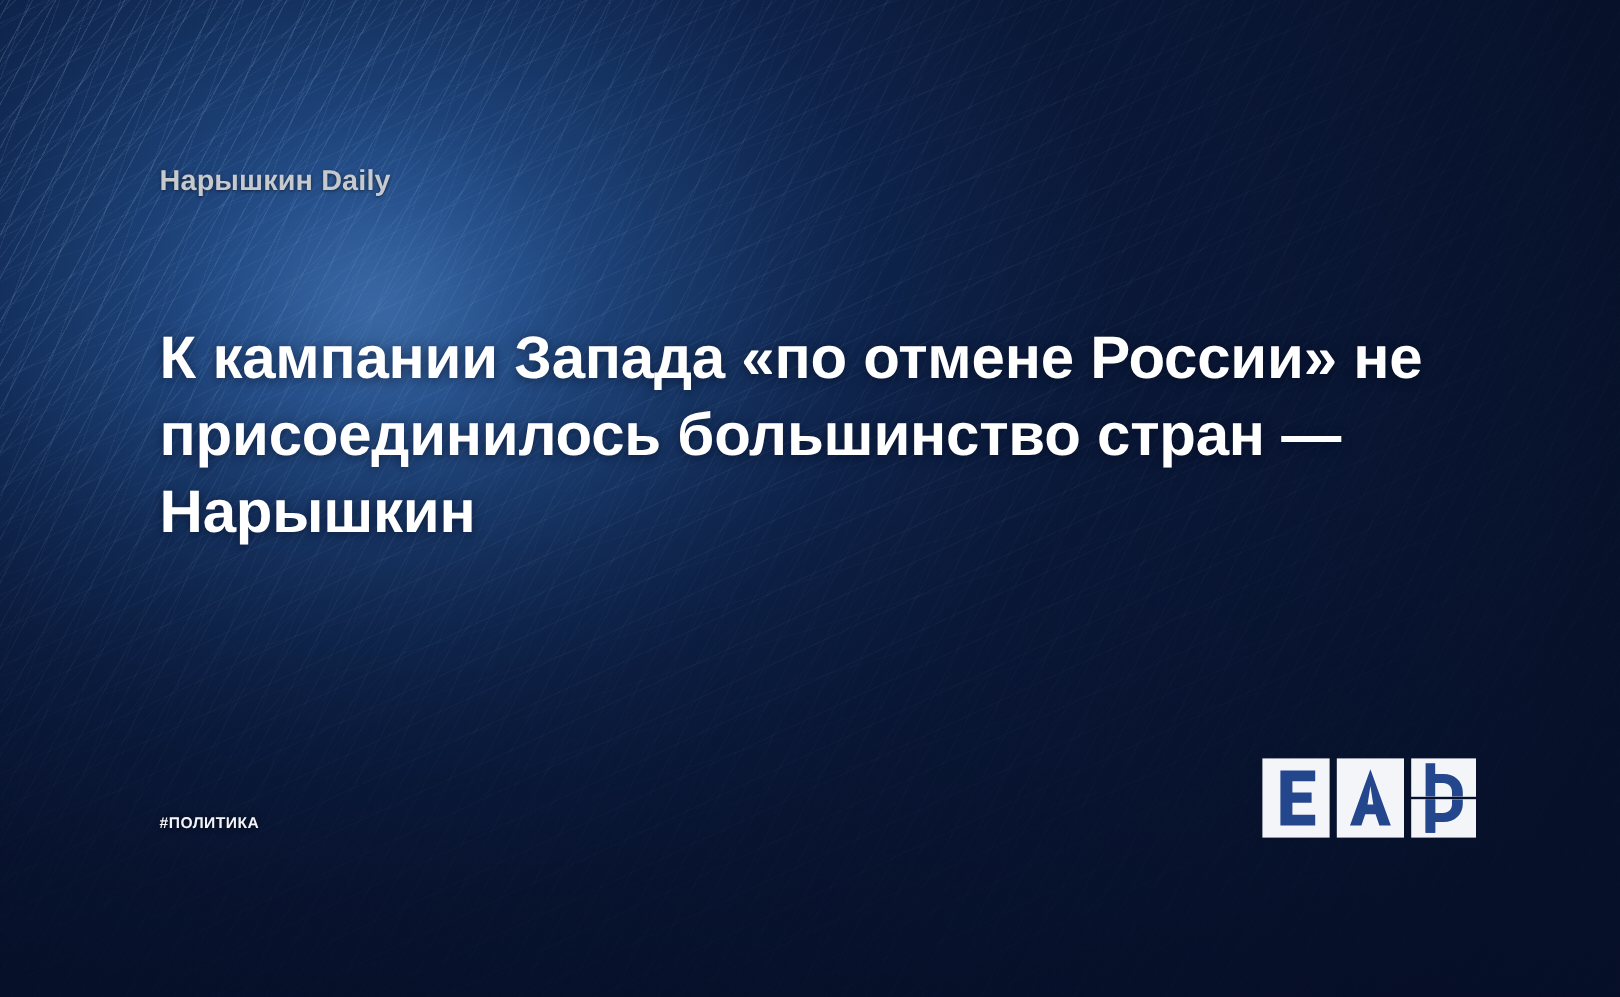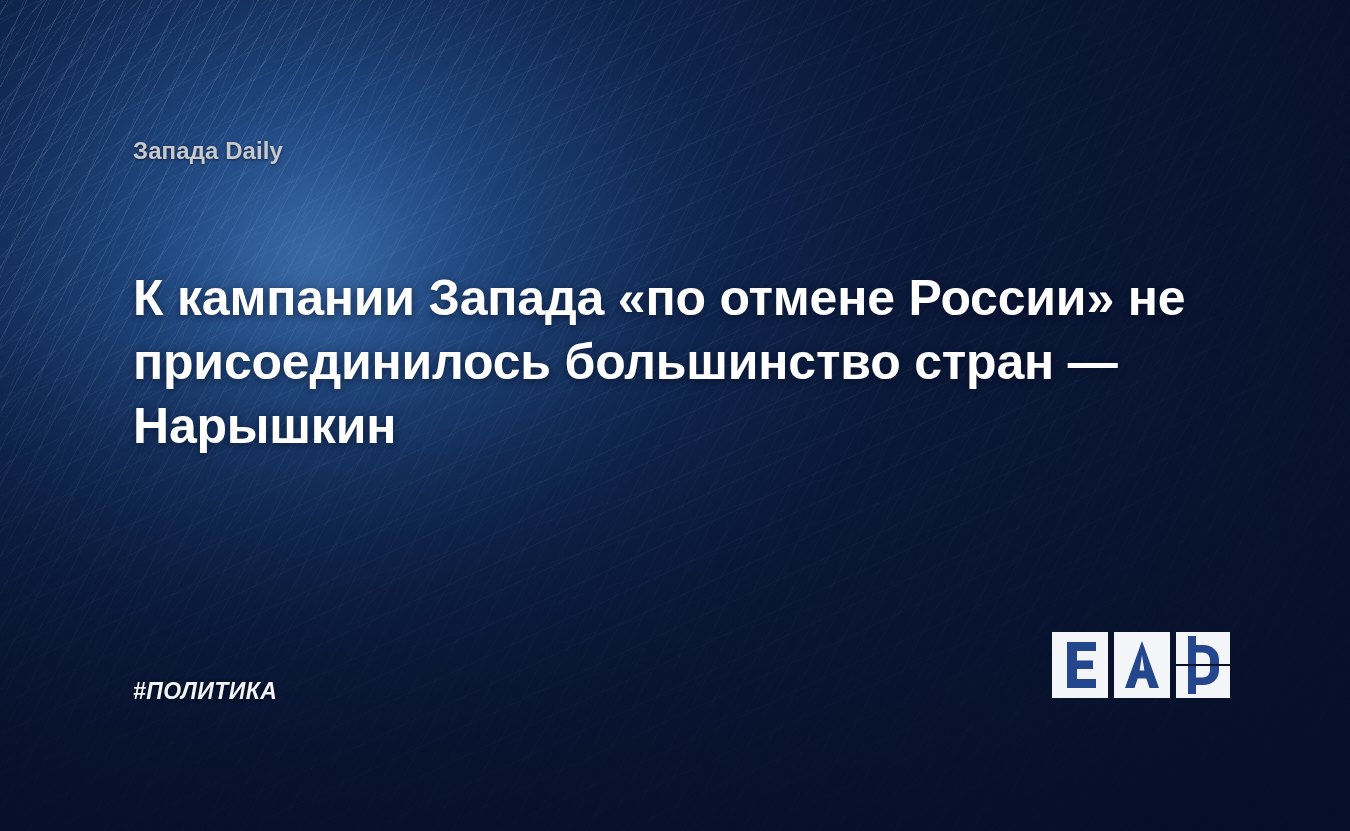--- a/index.html
+++ b/index.html
@@ -126,27 +126,26 @@
     font-weight: 700;
     color: #ffffff;
     letter-spacing: -0.2px;
     text-shadow: 0 2px 9px rgba(3,10,28,0.55);
   }
 
   .hashtag {
     position: absolute;
     left: 133px;
     top: 678px;
-    font-size: 23px;
+    font-size: 13px;
     font-weight: 700;
     letter-spacing: 0.4px;
     color: #f2f4f7;
     text-shadow: 0 1px 4px rgba(0,0,0,0.6);
     white-space: nowrap;
-    font-style: italic;
   }
 
   
   .logo {
     position: absolute;
     left: 1052px;
     top: 632px;
     width: 178px;
     height: 66px;
   }
@@ -166,21 +165,21 @@
 <div id="stage">
 
   <div class="bg-base"></div>
   <div class="streaks"></div>
   <div class="streaks s2"></div>
   <div class="streaks s3"></div>
   <div class="glow-core"></div>
   <div class="bg-vignette"></div>
   <div class="bg-dark-bottom"></div>
 
-  <div class="brand">Запада Daily</div>
+  <div class="brand">Нарышкин Daily</div>
 
   <h1 class="headline">К кампании Запада «по отмене России» не присоединилось большинство стран — Нарышкин</h1>
 
   <div class="hashtag">#ПОЛИТИКА</div>
 
   <div class="logo">
 
     <div class="logo-tile tile-e">
       <svg viewBox="0 0 56 66" xmlns="http://www.w3.org/2000/svg">
         <path d="M15 10 H44 V19 H25 V28.5 H41 V37 H25 V47 H44 V56 H15 Z" fill="#24468c"></path>

